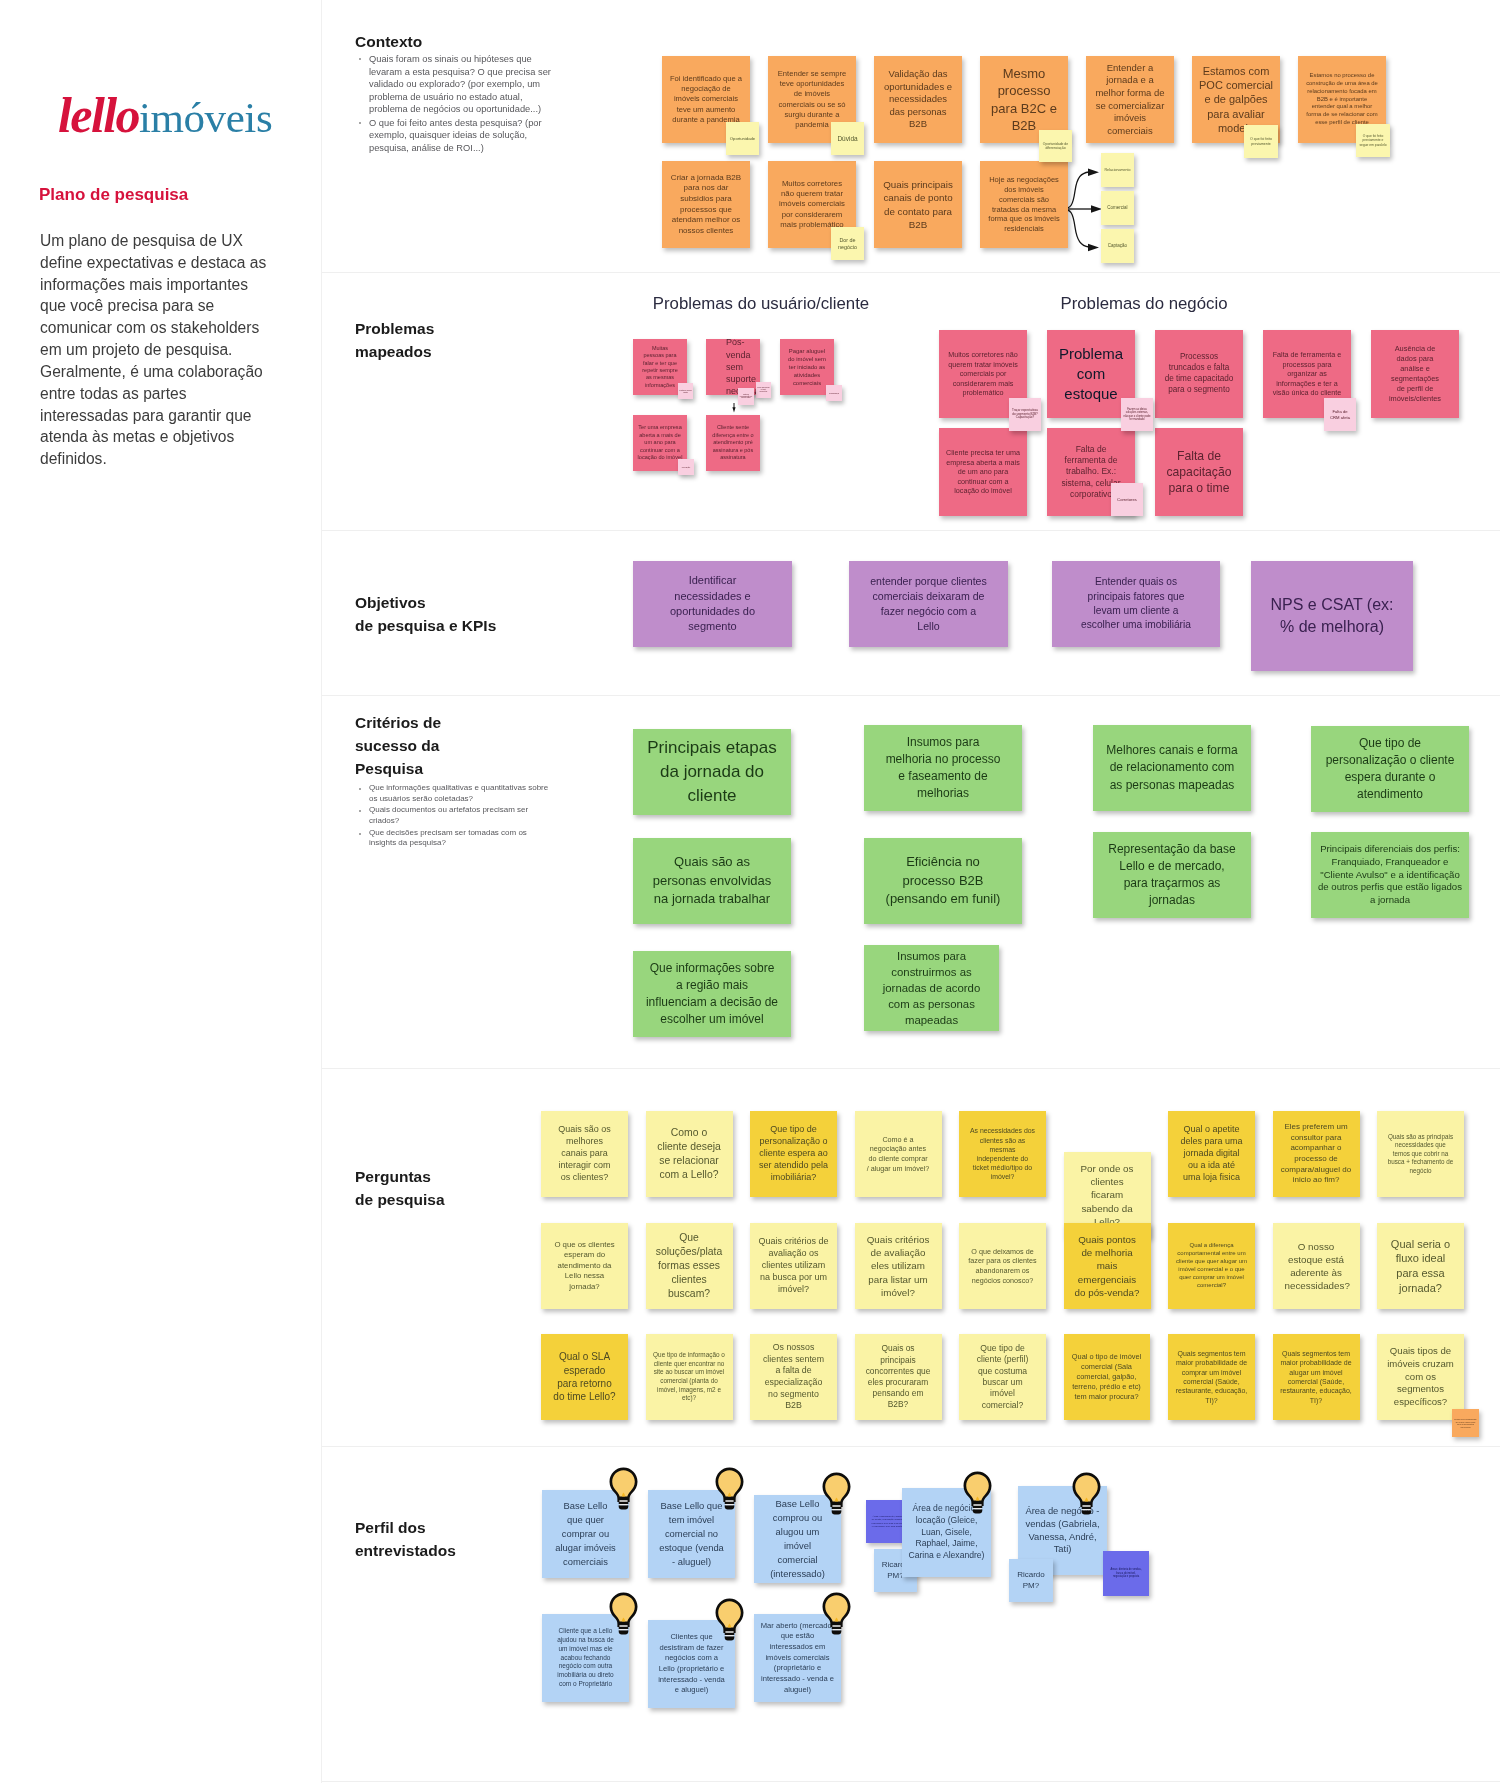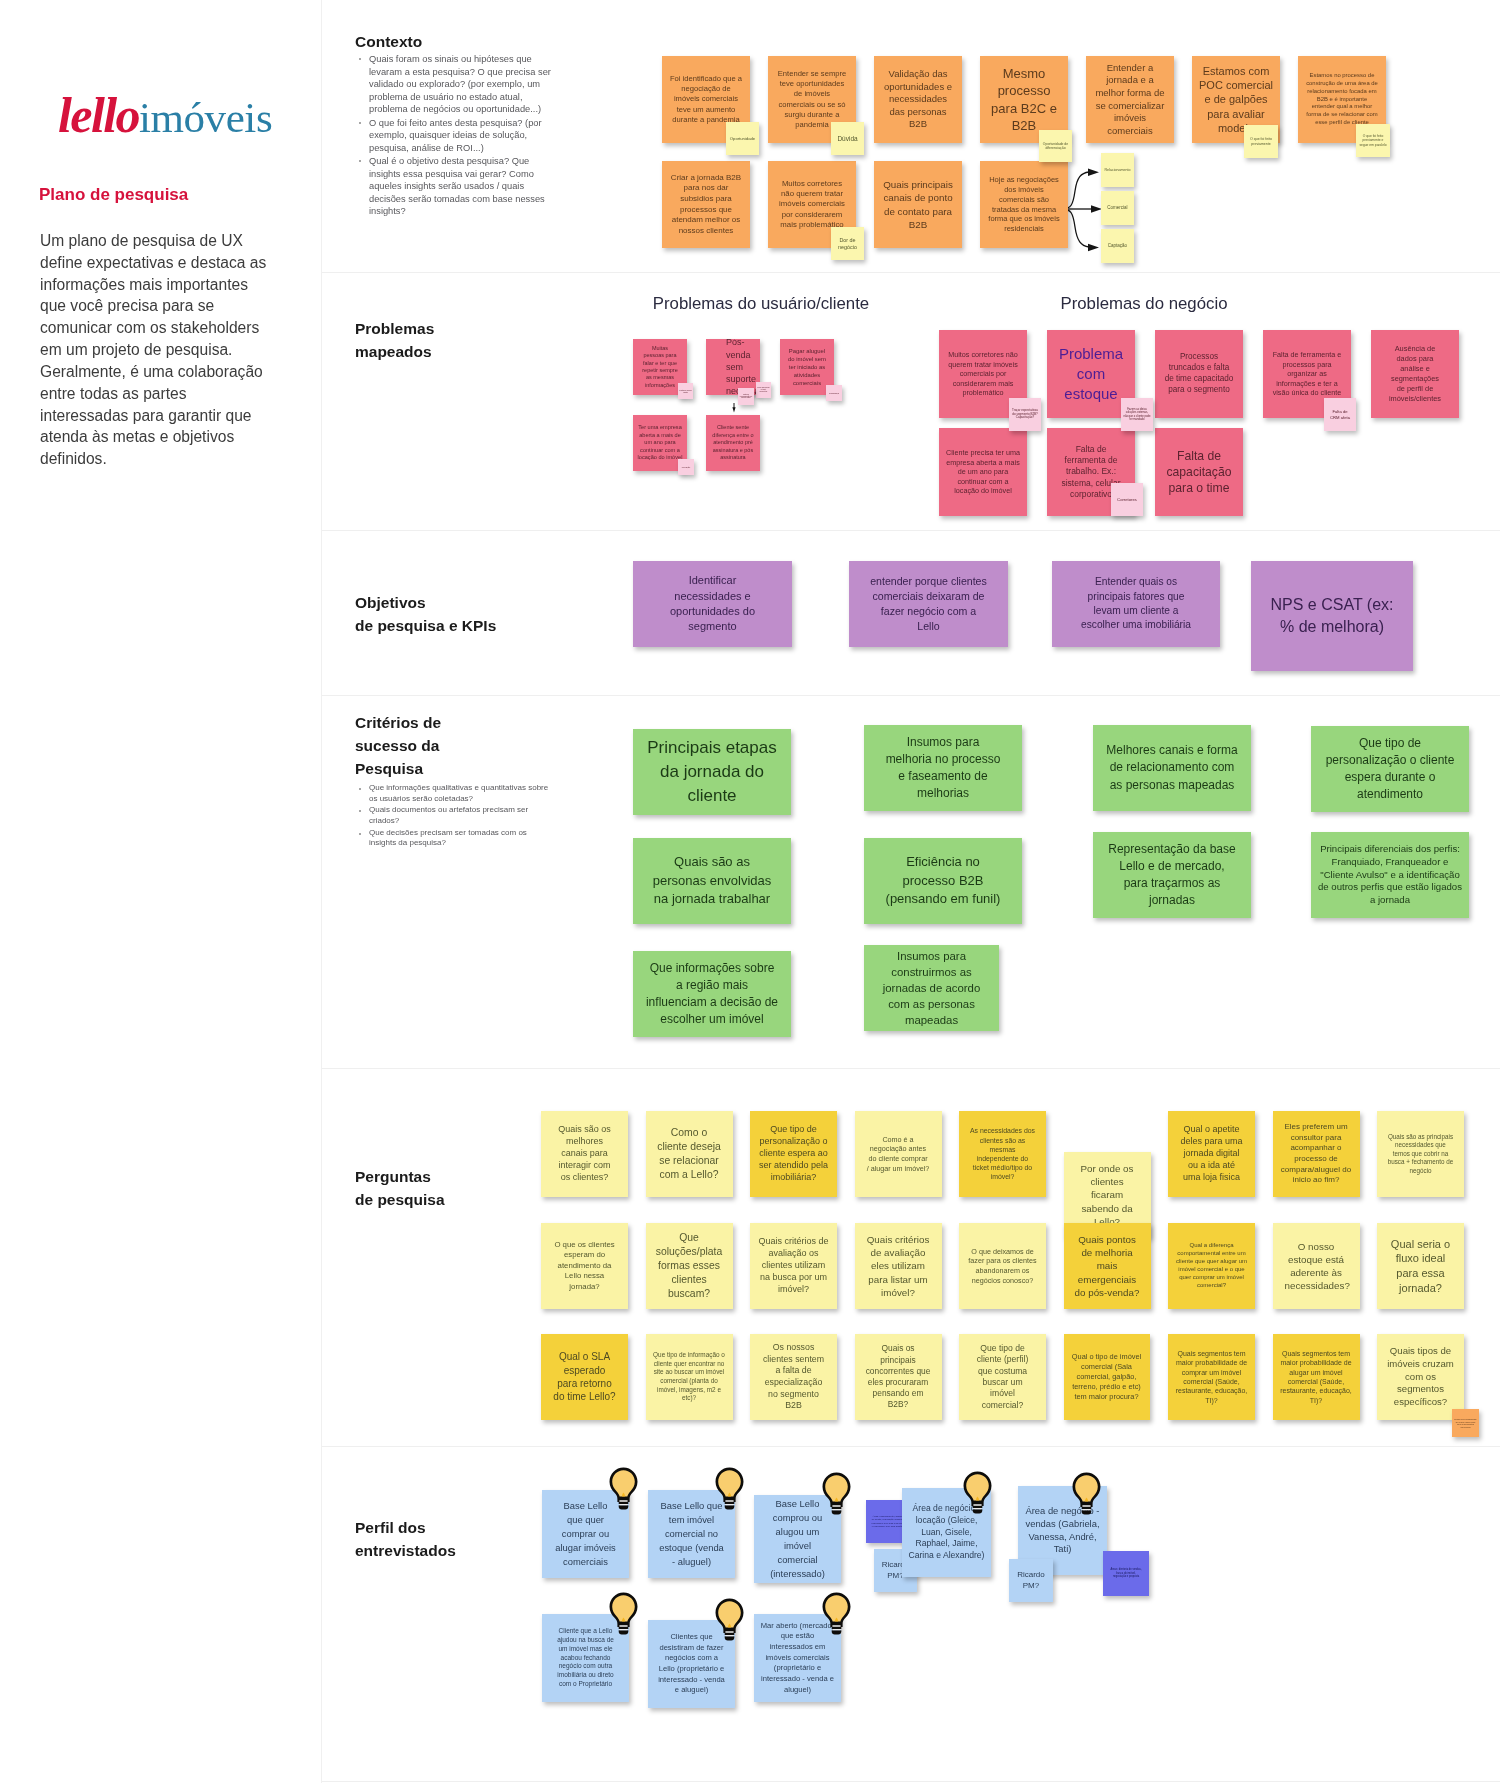--- a/index.html
+++ b/index.html
@@ -48,21 +48,20 @@
 <div class="divider" style="top:1781px"></div>
 <div class="logo"><span class="l1" style="color: rgb(214, 18, 60);">lello</span><span class="l2" style="color: rgb(42, 127, 166);">imóveis</span></div>
 <div class="sb-title" style="color: rgb(214, 18, 60);">Plano de pesquisa</div>
 <div class="sb-desc">Um plano de pesquisa de UX define expectativas e destaca as informações mais importantes que você precisa para se comunicar com os stakeholders em um projeto de pesquisa. Geralmente, é uma colaboração entre todas as partes interessadas para garantir que atenda às metas e objetivos definidos.</div>
 
 <div class="sect-title" style="left:355px;top:31px;font-size:15.5px">Contexto</div>
 <div class="sect-bullets" id="b-contexto" style="left:356px;top:53px;width:196px;font-size:9.3px;line-height:1.345">
       <ul>
         <li>Quais foram os sinais ou hipóteses que levaram a esta pesquisa? O que precisa ser validado ou explorado? (por exemplo, um problema de usuário no estado atual, problema de negócios ou oportunidade...)</li>
         <li>O que foi feito antes desta pesquisa? (por exemplo, quaisquer ideias de solução, pesquisa, análise de ROI...)</li>
-        <li>Qual é o objetivo desta pesquisa? Que insights essa pesquisa vai gerar? Como aqueles insights serão usados / quais decisões serão tomadas com base nesses insights?</li>
       </ul>
     </div>
 
 <div class="sect-title" style="left:355px;top:318px;">Problemas
 mapeados</div>
 
 <div class="sect-title" style="left:355px;top:592px;">Objetivos
 de pesquisa e KPIs</div>
 
 <div class="sect-title" style="left:355px;top:712px;">Critérios de
@@ -176,21 +175,21 @@
       </div>
       <div class="tag sh" style="left: 826px; top: 385px; width: 16px; height: 16px; background: rgb(249, 207, 224); color: rgb(93, 35, 48); font-size: 2.2px; line-height: 1.15; z-index: 2;">
         <span style="padding: 0px 1px;">Confiança</span>
       </div>
       <div class="tag sh" style="left: 678px; top: 459px; width: 16px; height: 16px; background: rgb(249, 207, 224); color: rgb(93, 35, 48); font-size: 2.2px; line-height: 1.15; z-index: 2;">
         <span style="padding: 0px 1px;">Locação</span>
       </div>
       <div class="note sh" style="left: 939px; top: 330px; width: 88px; height: 88px; background: rgb(238, 106, 133); color: rgb(93, 35, 48); font-size: 7.2px; line-height: 1.33; z-index: 1;">
         <span>Muitos corretores não querem tratar imóveis comerciais por considerarem mais problemático</span>
       </div>
-      <div class="note sh" style="left: 1047px; top: 330px; width: 88px; height: 88px; background: rgb(238, 106, 133); color: #4c1d95; font-size: 15px; line-height: 1.33; z-index: 1;">
+      <div class="note sh" style="left: 1047px; top: 330px; width: 88px; height: 88px; background: rgb(238, 106, 133); color: #0f172a; font-size: 15px; line-height: 1.33; z-index: 1;">
         <span>Problema com estoque</span>
       </div>
       <div class="note sh" style="left: 1155px; top: 330px; width: 88px; height: 88px; background: rgb(238, 106, 133); color: rgb(93, 35, 48); font-size: 8.2px; line-height: 1.33; z-index: 1;">
         <span style="padding: 0px 9px;">Processos truncados e falta de time capacitado para o segmento</span>
       </div>
       <div class="note sh" style="left: 1263px; top: 330px; width: 88px; height: 88px; background: rgb(238, 106, 133); color: rgb(93, 35, 48); font-size: 7.2px; line-height: 1.33; z-index: 1;">
         <span>Falta de ferramenta e processos para organizar as informações e ter a visão única do cliente</span>
       </div>
       <div class="note sh" style="left: 1371px; top: 330px; width: 88px; height: 88px; background: rgb(238, 106, 133); color: rgb(93, 35, 48); font-size: 7.4px; line-height: 1.33; z-index: 1;">
         <span style="padding: 0px 16px;">Ausência de dados para análise e segmentações de perfil de imóveis/clientes</span>

